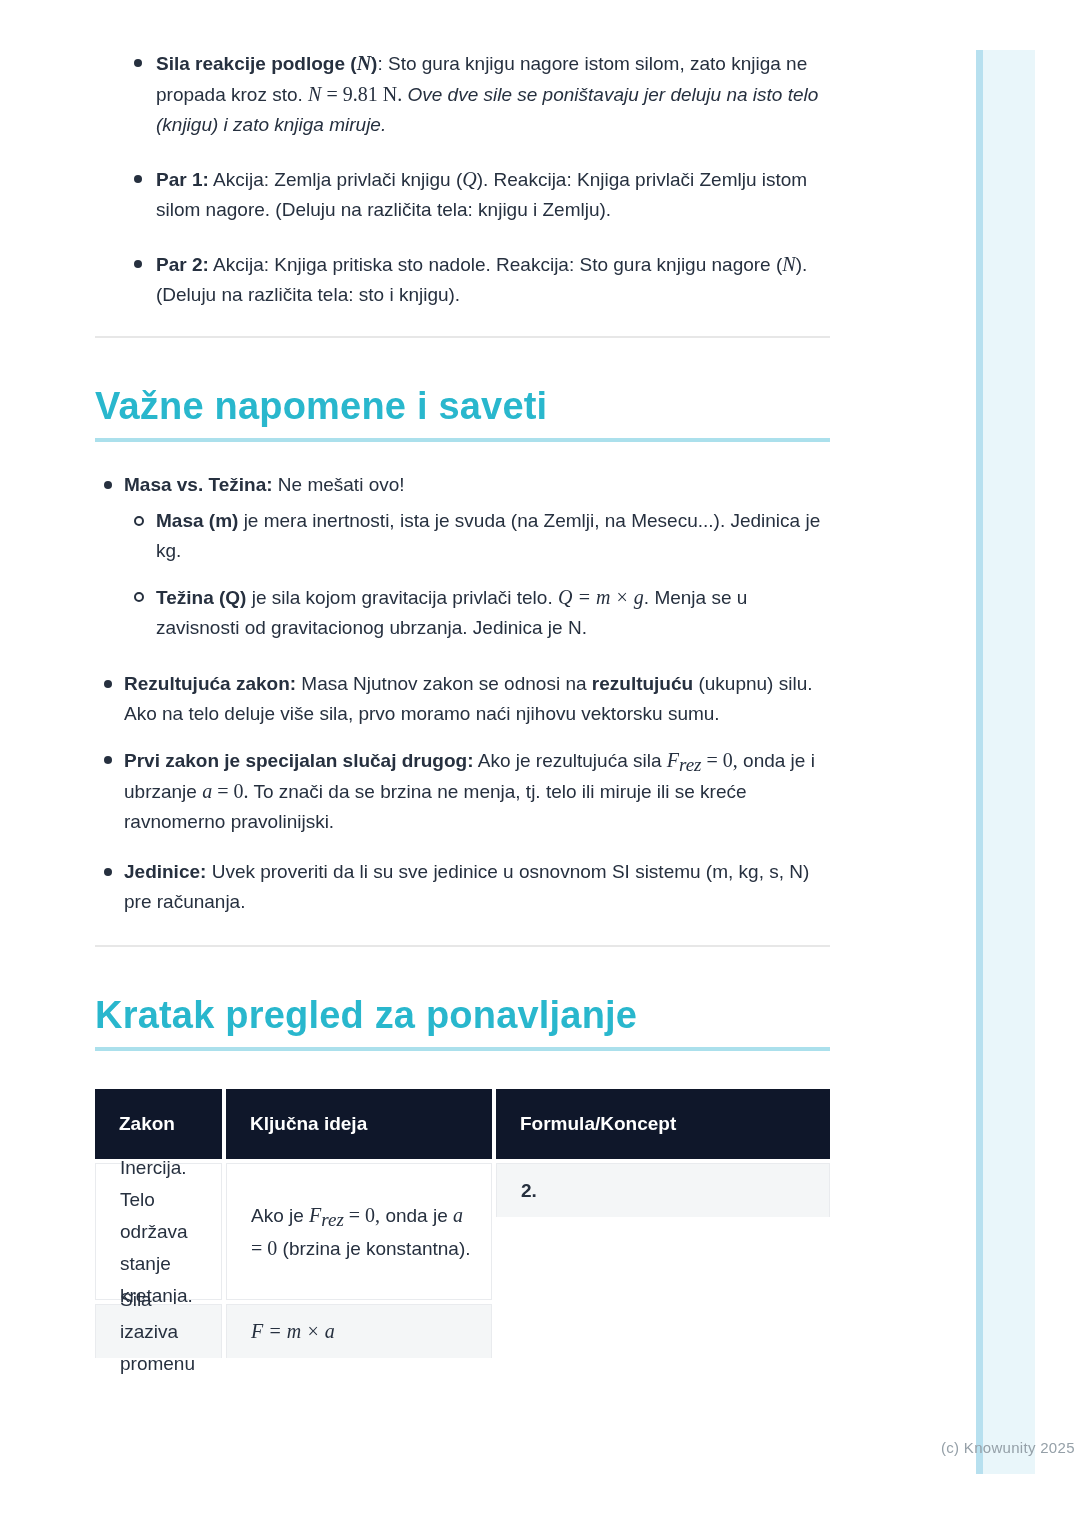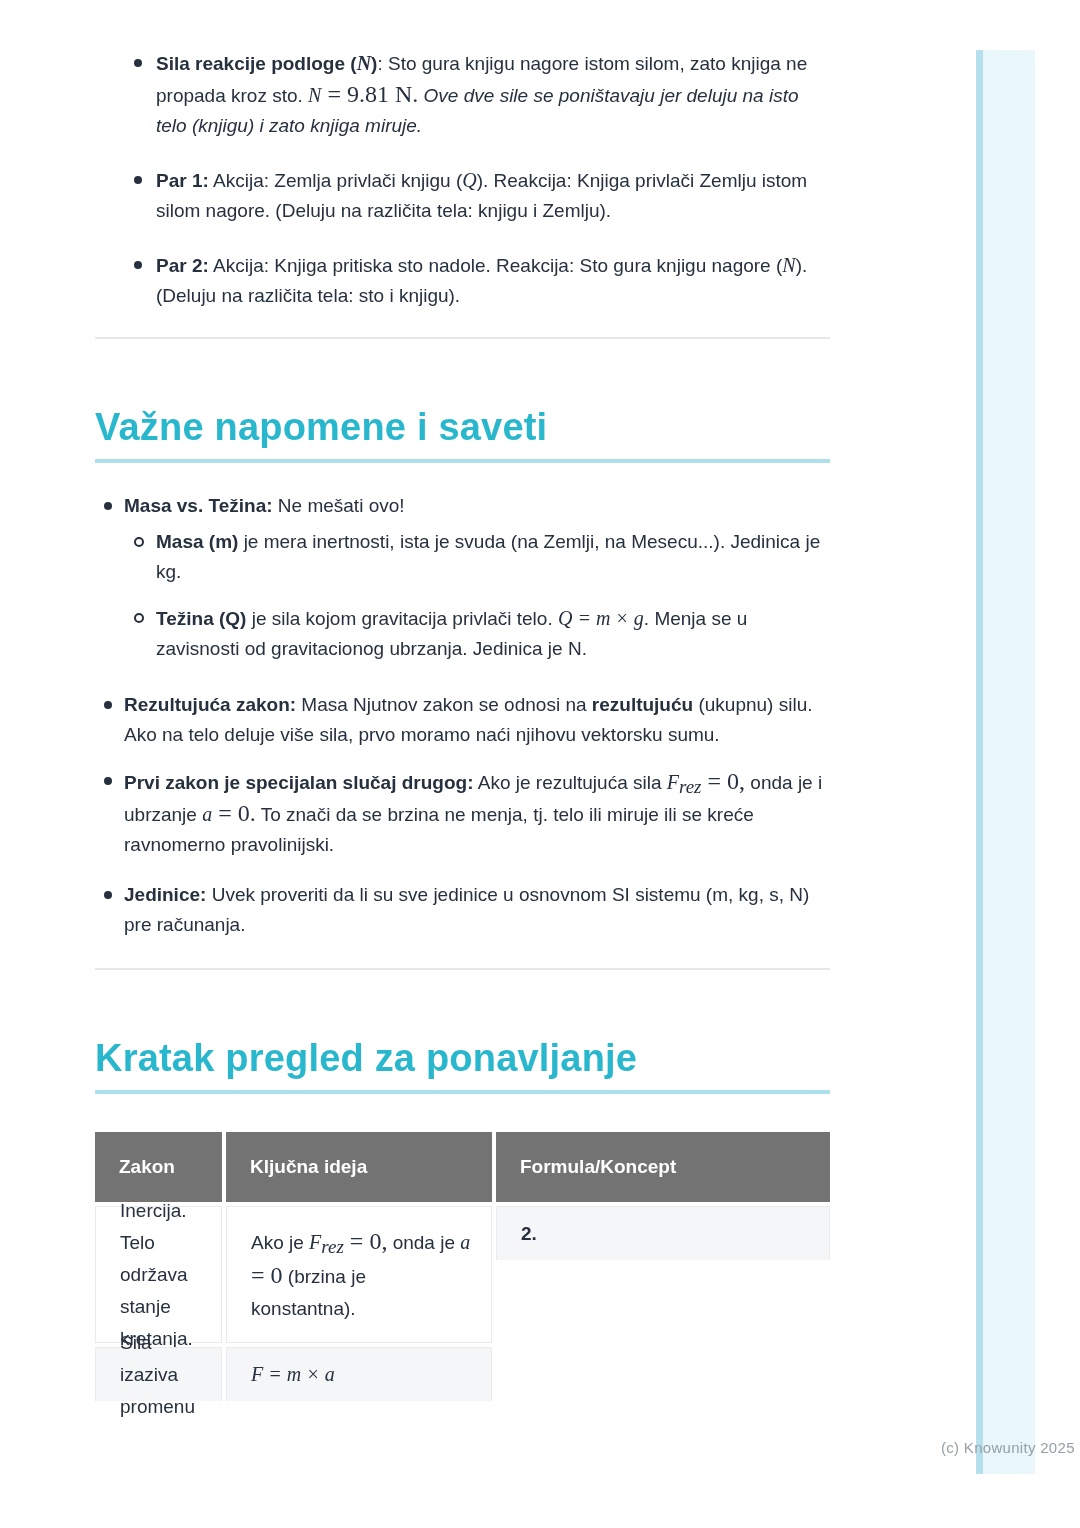--- a/index.html
+++ b/index.html
@@ -75,38 +75,38 @@
   .b { font-weight: 700; }
   .it { font-style: italic; }
   .math {
     font-family: "Liberation Serif", serif;
     font-style: italic;
     font-size: 20px;
   }
   .mup {
     font-family: "Liberation Serif", serif;
     font-style: normal;
-    font-size: 24px;
+    font-size: 20px;
     margin-top: 36px;
   }
   sub.msub {
     font-family: "Liberation Serif", serif;
     font-style: italic;
     font-size: 19px;
     vertical-align: -4px;
     line-height: 0;
   }
   .divider {
     height: 2px;
     background: #e7e7e7;
     margin-top: 28px;
   }
   .divider.first { margin-top: 26px; }
   .section-heading {
-    margin-top: 64px;
+    margin-top: 44px;
     font-size: 38px;
     line-height: 48px;
     font-weight: 700;
     color: #29b7cd;
     letter-spacing: 0.2px;
     padding-bottom: 8px;
     border-bottom: 4px solid #abe0ec;
   }
   .mt38 { margin-top: 38px; }
   .mt28 { margin-top: 28px; }
@@ -116,21 +116,21 @@
   .mt16 { margin-top: 16px; }
   .mt6  { margin-top: 6px; }
   .summary-table {
     display: grid;
     grid-template-columns: 127px 266px 1fr;
     gap: 4px;
     width: 735px;
     margin-top: 38px;
   }
   .th {
-    background: #737373;
+    background: #0f172a;
     color: #ffffff;
     font-weight: 700;
     font-size: 19px;
     line-height: 26px;
     padding: 22px 12px 22px 24px;
   }
   .td {
     background: #ffffff;
     border: 1px solid #e9ebee;
     font-size: 19px;

